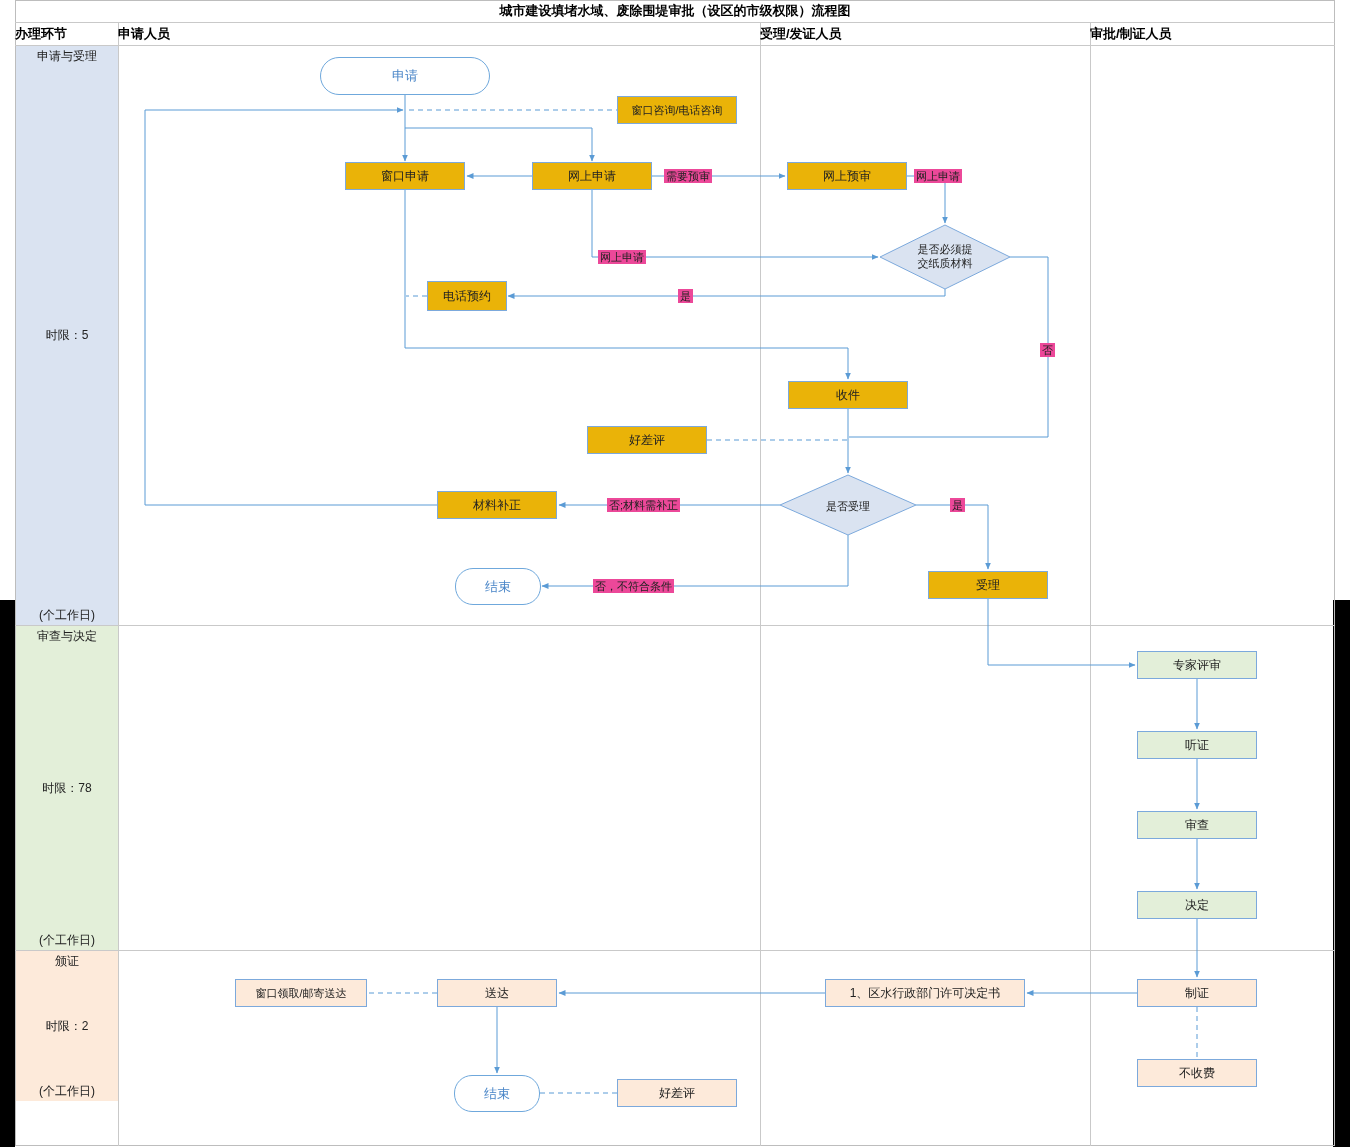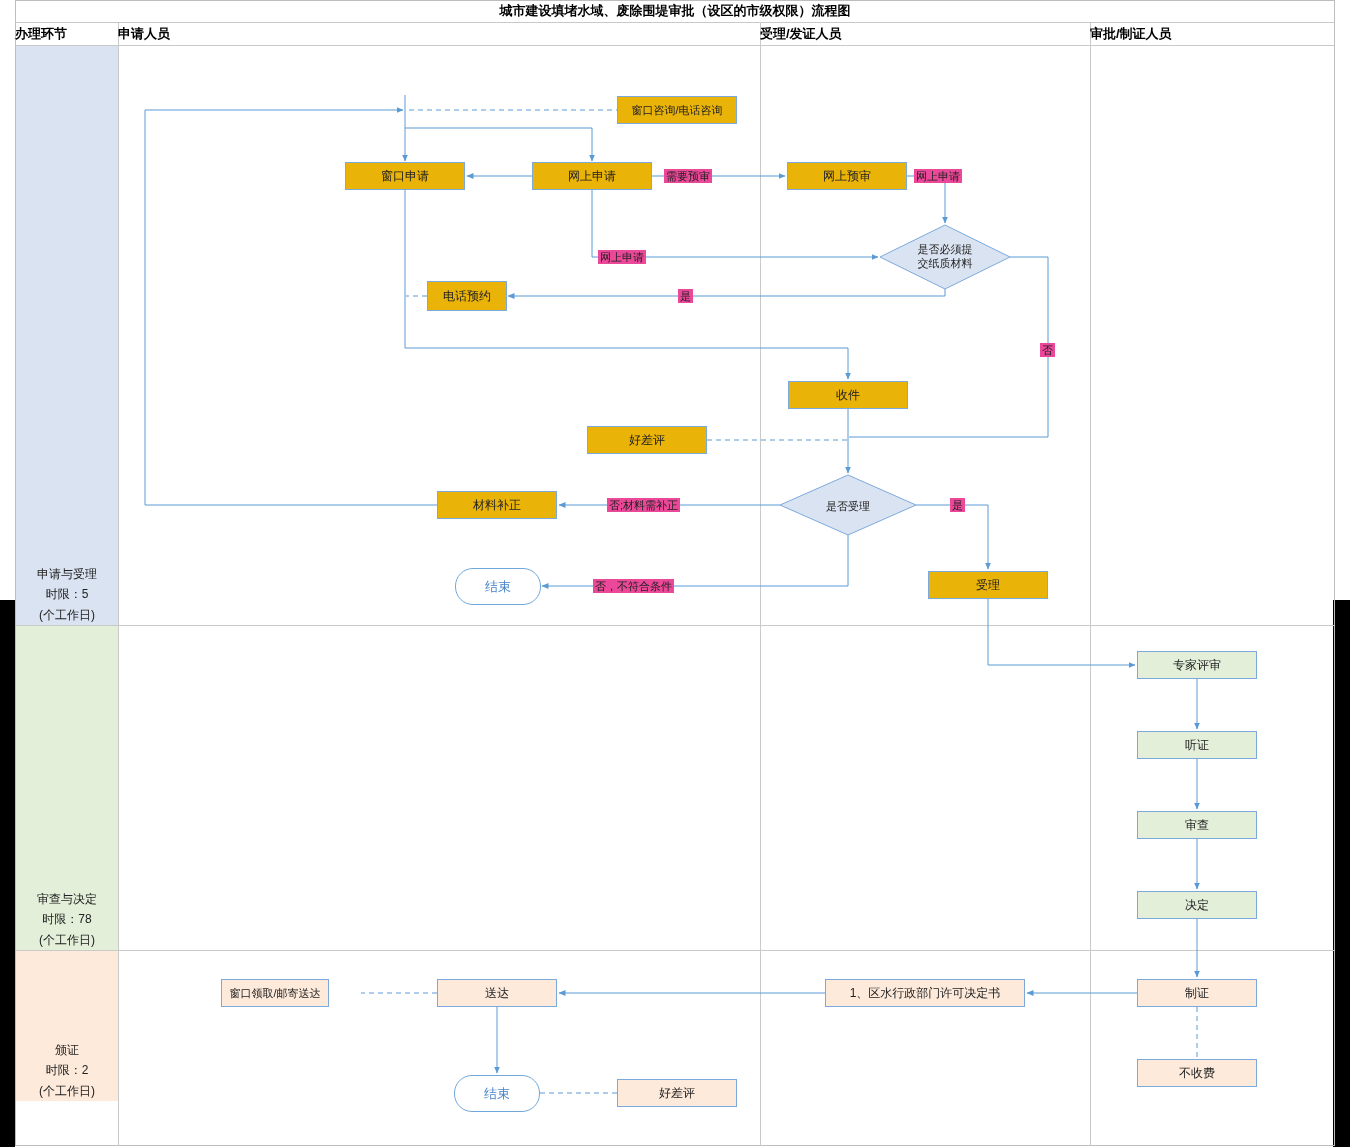--- a/index.html
+++ b/index.html
@@ -10,21 +10,21 @@
   .strip-left { left:0; width:15px; }
   .strip-right { left:1333px; width:17px; }
   .table-border { position:absolute; left:15px; top:0; width:1320px; height:1146px; border:1px solid #bdbdbd; }
   .grid-v { position:absolute; top:22px; width:1px; height:1124px; background:#c9c9c9; }
   .grid-h { position:absolute; left:15px; width:1320px; height:1px; background:#c9c9c9; }
   .title-row { position:absolute; left:15px; top:0; width:1320px; height:22px; line-height:22px;
                text-align:center; font-weight:bold; font-size:13px; color:#000; }
   .head-cell { position:absolute; top:22px; height:23px; line-height:23px; 
                font-weight:bold; font-size:13px; color:#000; }
   .lane-cell { position:absolute; left:16px; width:102px; display:flex; flex-direction:column;
-               justify-content:flex-end; align-items:center; font-size:12px; color:#222; line-height:1.7;
+               justify-content:space-between; align-items:center; font-size:12px; color:#222; line-height:1.7;
                text-align:center; }
   .lane1 { top:46px; height:579px; background:#dae3f1; }
   .lane2 { top:626px; height:324px; background:#e3efd9; }
   .lane3 { top:951px; height:150px; background:#fdeada; }
   .node { position:absolute; display:flex; align-items:center; justify-content:center; font-size:12px;
           color:#222; border:1px solid #7ca9dc; text-align:center; background:#fff; }
   .node.blue  { background:#eab308; }
   .node.green { background:#e3efd9; }
   .node.peach { background:#fdeada; }
   .node.small { font-size:11px; }
@@ -131,37 +131,38 @@
 
       <path d="M540,1093 L617,1093" stroke-dasharray="5,4"></path>
 
       <path d="M1197,1007 L1197,1057" stroke-dasharray="5,4"></path>
     </g>
 
     <polygon points="945,225 1010,257 945,289 880,257" fill="#dae3f1" stroke="#7ca9dc"></polygon>
     <polygon points="848,475 916,505 848,535 780,505" fill="#dae3f1" stroke="#7ca9dc"></polygon>
   </svg>
 
+  <div class="stadium" style="left:320px;top:57px;width:170px;height:38px">申请</div>
   <div class="node blue small" style="left:617px;top:96px;width:120px;height:28px">窗口咨询/电话咨询</div>
   <div class="node blue" style="left:345px;top:162px;width:120px;height:28px">窗口申请</div>
   <div class="node blue" style="left:532px;top:162px;width:120px;height:28px">网上申请</div>
   <div class="node blue" style="left:787px;top:162px;width:120px;height:28px">网上预审</div>
   <div class="node blue" style="left:427px;top:281px;width:80px;height:30px">电话预约</div>
   <div class="node blue" style="left:788px;top:381px;width:120px;height:28px">收件</div>
   <div class="node blue" style="left:587px;top:426px;width:120px;height:28px">好差评</div>
   <div class="node blue" style="left:437px;top:491px;width:120px;height:28px">材料补正</div>
   <div class="stadium" style="left:455px;top:568px;width:86px;height:37px;border-radius:18px">结束</div>
   <div class="node blue" style="left:928px;top:571px;width:120px;height:28px">受理</div>
 
   <div class="node green" style="left:1137px;top:651px;width:120px;height:28px">专家评审</div>
   <div class="node green" style="left:1137px;top:731px;width:120px;height:28px">听证</div>
   <div class="node green" style="left:1137px;top:811px;width:120px;height:28px">审查</div>
   <div class="node green" style="left:1137px;top:891px;width:120px;height:28px">决定</div>
 
-  <div class="node peach small" style="left:221px;top:979px;width:108px;height:28px">窗口领取/邮寄送达</div>
+  <div class="node peach small" style="left:235px;top:979px;width:132px;height:28px">窗口领取/邮寄送达</div>
   <div class="node peach" style="left:437px;top:979px;width:120px;height:28px">送达</div>
   <div class="node peach" style="left:825px;top:979px;width:200px;height:28px">1、区水行政部门许可决定书</div>
   <div class="node peach" style="left:1137px;top:979px;width:120px;height:28px">制证</div>
   <div class="node peach" style="left:1137px;top:1059px;width:120px;height:28px">不收费</div>
   <div class="stadium" style="left:454px;top:1075px;width:86px;height:37px;border-radius:18px">结束</div>
   <div class="node peach" style="left:617px;top:1079px;width:120px;height:28px">好差评</div>
 
   <div class="dtext" style="left:916px;top:242px;width:58px">是否必须提交纸质材料</div>
   <div class="dtext" style="left:808px;top:499px;width:80px">是否受理</div>
 

